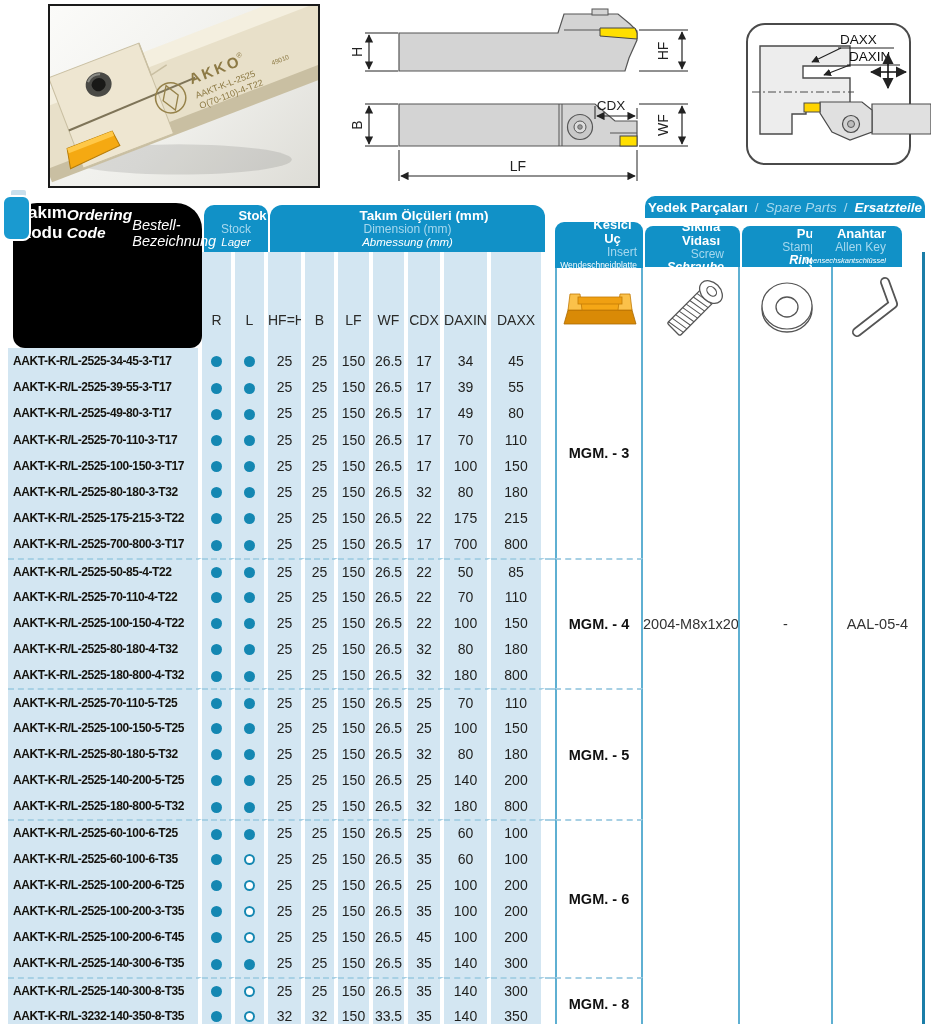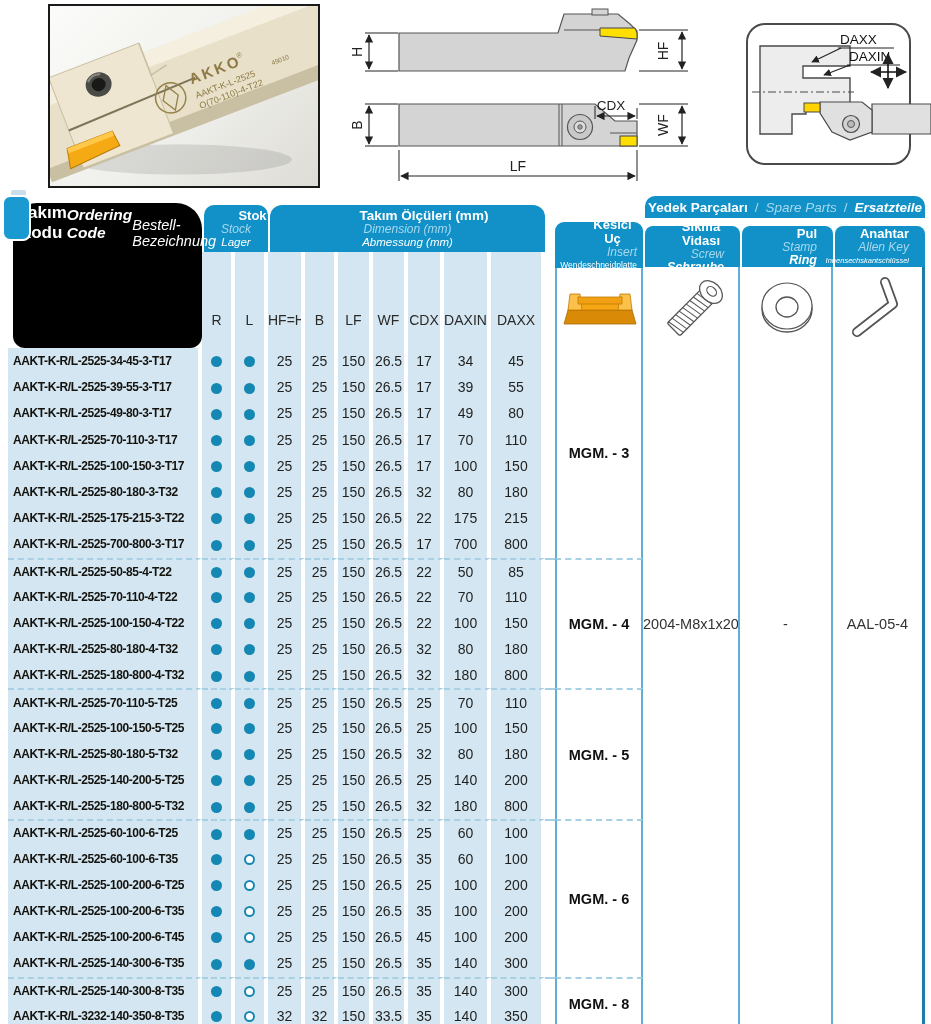--- a/index.html
+++ b/index.html
@@ -26,40 +26,40 @@
 
   #corner-icon{position:absolute;left:2px;top:188px;width:32px;height:54px;z-index:5;}
   #corner-icon .tab{position:absolute;left:7px;top:0;width:15px;height:17px;background:#c9dfec;
                     border:2px solid #fff;border-radius:4px;}
   #corner-icon .bodyp{position:absolute;left:0;top:7px;width:25px;height:42px;background:#1a9ad0;
                     border:2px solid #fff;border-radius:8px;}
 
   .band{position:absolute;background:#1191c7;color:#fff;text-align:center;z-index:3;
         display:flex;flex-direction:column;justify-content:center;box-sizing:border-box;}
   .band .l1{font-weight:bold;font-size:13px;line-height:14px;margin-left:33px;}
-  .band .l2{font-style:italic;font-size:12px;line-height:13px;color:#a6d8ee;}
+  .band .l2{font-size:12px;line-height:13px;color:#a6d8ee;}
   .band .l3{font-style:italic;font-size:11.5px;line-height:13px;color:#fff;}
   #band-stok{left:204px;top:205px;width:64px;height:47px;border-radius:10px 10px 0 0;}
   #band-dims{left:270px;top:205px;width:275px;height:47px;border-radius:12px 12px 0 0;}
   #band-dims .l1{font-size:13.5px;}
   #band-insert{left:555px;top:222px;width:88px;height:46px;border-radius:9px 9px 0 0;
                align-items:flex-end;padding-right:6px;}
   #band-insert .l1{font-size:13px;}
   #band-insert .l3{font-style:normal;font-size:8.5px;margin-left:20px;}
   #band-spares{left:645px;top:196px;width:280px;height:22px;border-radius:10px 10px 0 0;
                flex-direction:row;align-items:center;justify-content:center;gap:7px;font-size:13.5px;}
   #band-spares .p1{font-weight:bold;}
   #band-spares .sep{color:#a6d8ee;}
   #band-spares .p2{font-style:italic;color:#a6d8ee;}
   #band-spares .p3{font-style:italic;font-weight:bold;}
   .subband{align-items:flex-end;padding-right:16px;}
   .subband .l3{font-weight:bold;font-size:12.5px;}
   #band-screw{left:645px;top:226px;width:95px;height:41px;border-radius:8px 8px 0 0;}
   #band-stamp{left:742px;top:226px;width:91px;height:41px;border-radius:8px 8px 0 0;}
-  #band-allen{left:835px;top:226px;width:90px;height:41px;border-radius:8px 8px 0 0;text-align:right;}
+  #band-allen{left:812px;top:226px;width:90px;height:41px;border-radius:8px 8px 0 0;text-align:right;}
   #band-allen .l3{font-weight:normal;font-size:7.5px;font-style:italic;}
 
   
   table{border-collapse:separate;border-spacing:0;table-layout:fixed;}
   td{box-sizing:border-box;overflow:hidden;white-space:nowrap;padding:0;}
 
   #header-strip{position:absolute;left:8px;top:252px;width:917px;z-index:1;}
   #header-strip td{height:96px;}
   .h-dim{background:#d3e6f2;border-right:4px solid #fff;text-align:center;vertical-align:bottom;
          padding-bottom:20px;font-size:14px;color:#2a2a28;}
@@ -590,21 +590,21 @@
           <td class="c-dim">25</td>
           <td class="c-dim">25</td>
           <td class="c-dim">150</td>
           <td class="c-dim">26.5</td>
           <td class="c-dim">25</td>
           <td class="c-dim">100</td>
           <td class="c-dim">200</td>
           <td class="c-gapcol"></td>
         </tr>
         <tr>
-          <td class="c-code">AAKT-K-R/L-2525-100-200-6-T35</td>
+          <td class="c-code">AAKT-K-R/L-2525-100-200-3-T35</td>
           <td class="c-dot"><span class="dot f"></span></td>
           <td class="c-dot"><span class="dot o"></span></td>
           <td class="c-dim">25</td>
           <td class="c-dim">25</td>
           <td class="c-dim">150</td>
           <td class="c-dim">26.5</td>
           <td class="c-dim">35</td>
           <td class="c-dim">100</td>
           <td class="c-dim">200</td>
           <td class="c-gapcol"></td>

